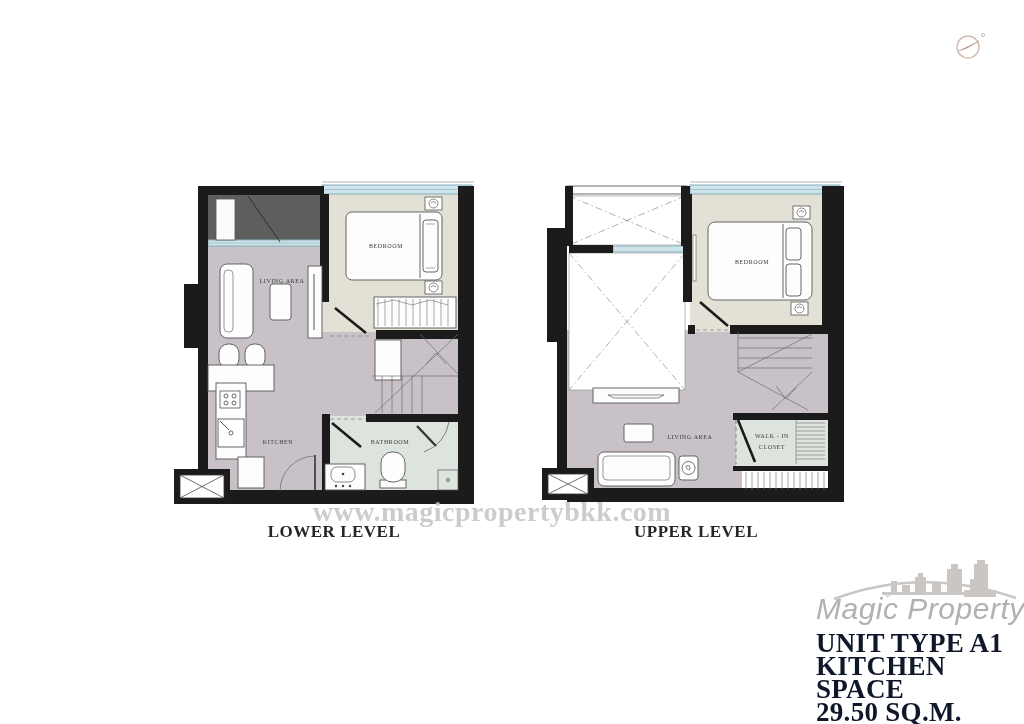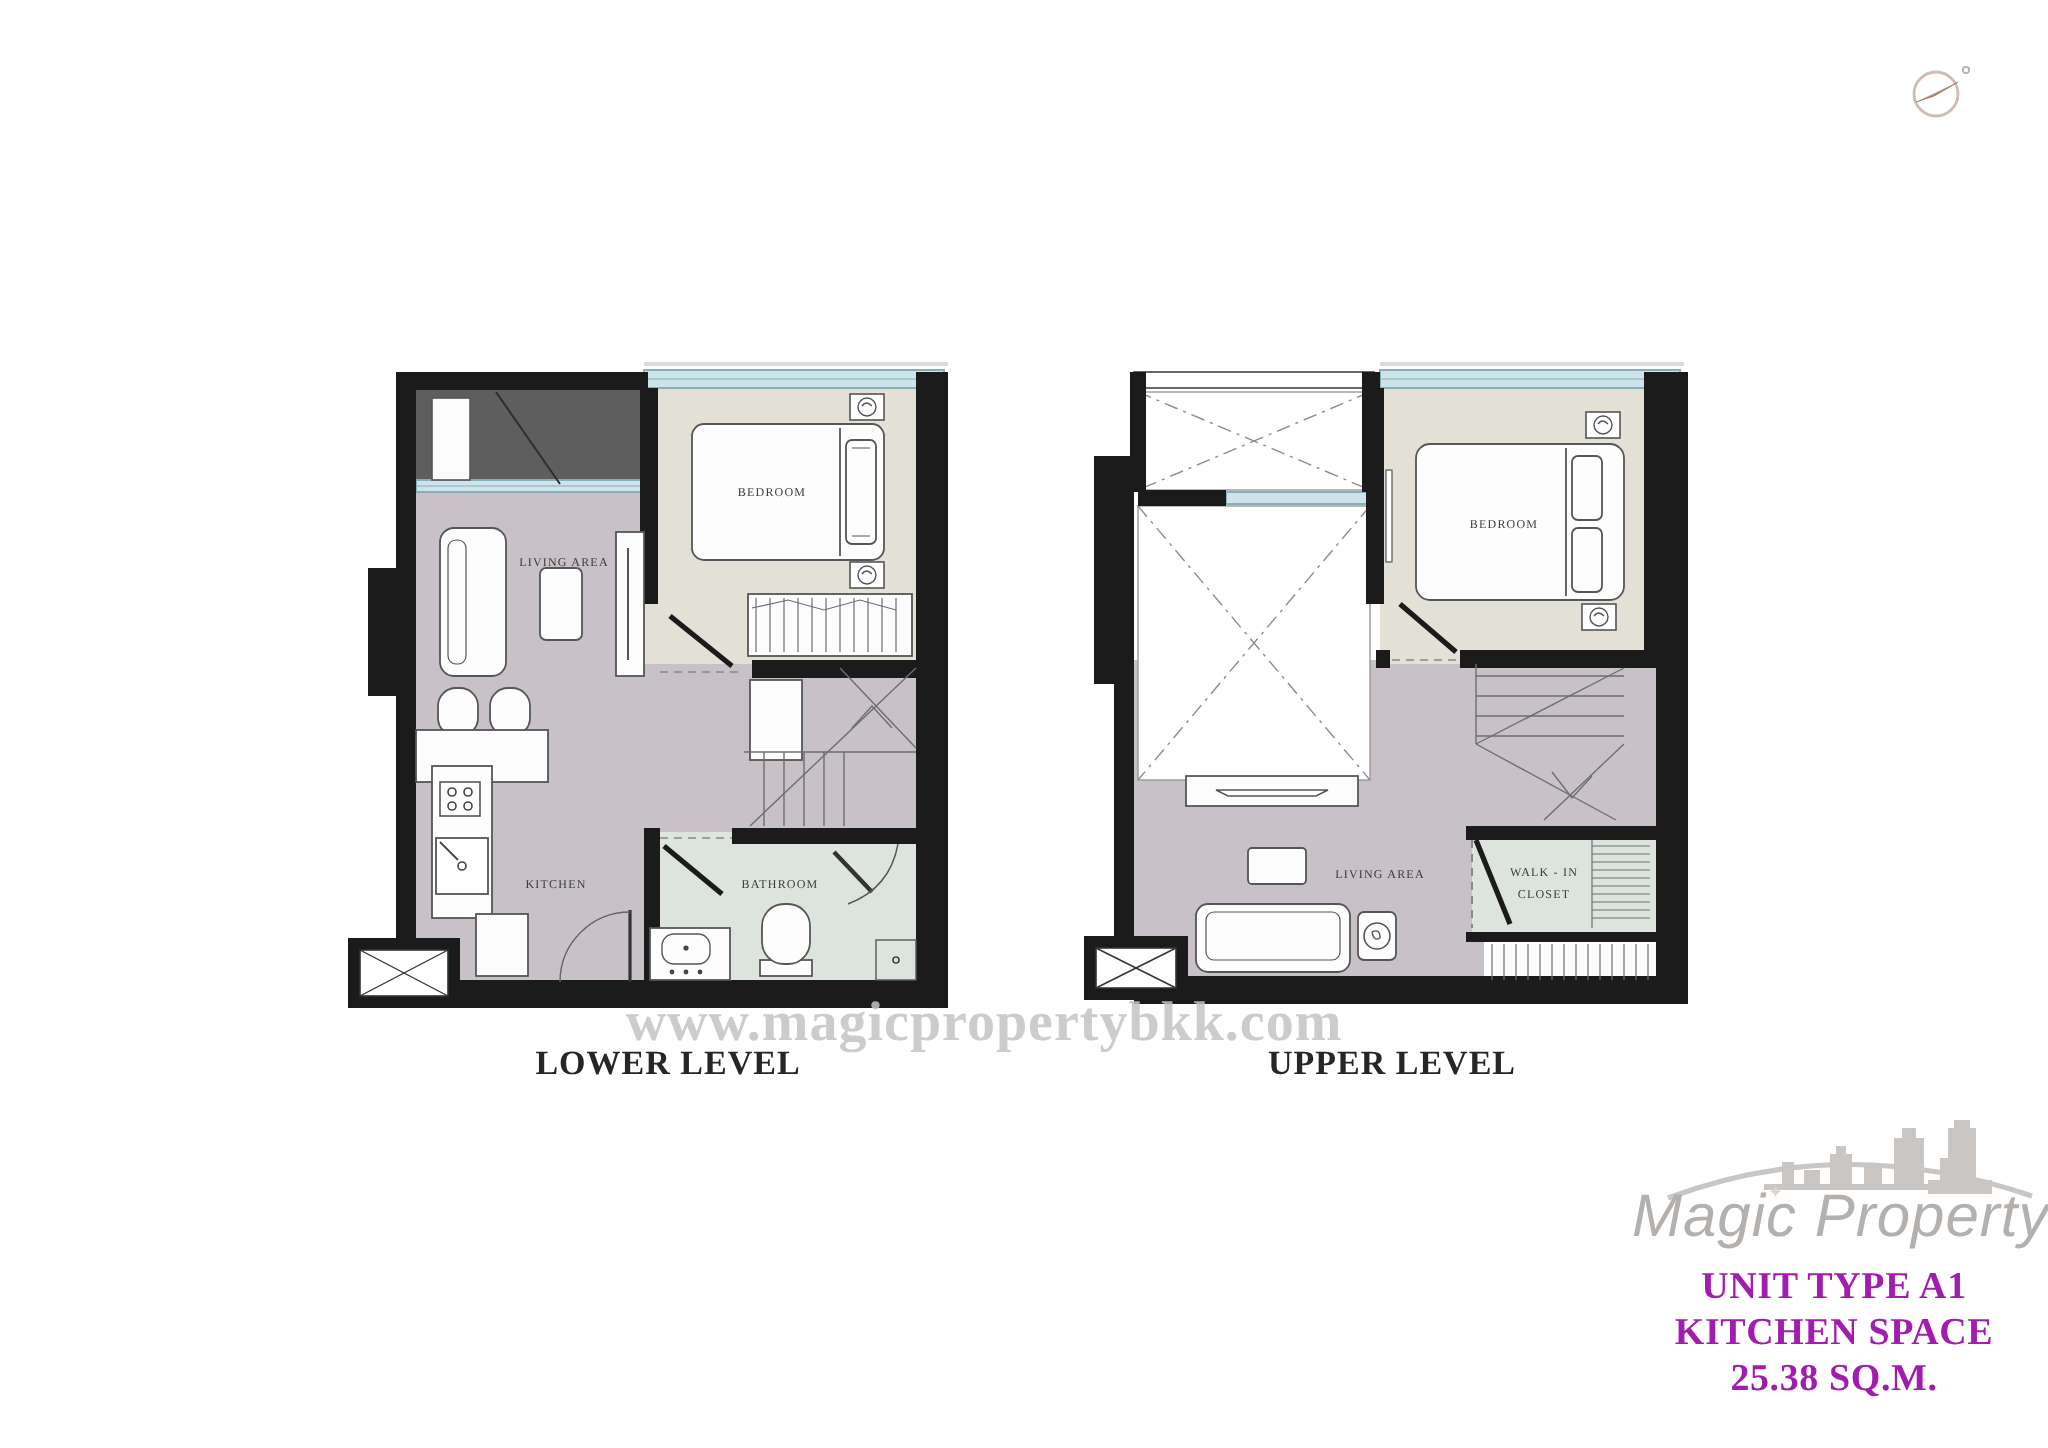--- a/index.html
+++ b/index.html
@@ -16,22 +16,22 @@
   }
   .watermark{
     width:460px;text-align:center;font-weight:bold;font-size:28px;
     letter-spacing:.5px;color:#c4c4c4;opacity:.85;z-index:5;
   }
   .brand-name{
     width:202px;text-align:right;font-family:"Liberation Sans",sans-serif;
     font-size:30px;color:#b3b0ad;letter-spacing:.5px;white-space:nowrap;font-style:italic;
   }
   .unit-block{
-    width:202px;text-align:center;font-weight:bold;font-size:19px;
-    line-height:23px;color:#a21caf;letter-spacing:.3px;
+    width:202px;text-align:left;font-weight:bold;font-size:27px;
+    line-height:23px;color:#0f172a;letter-spacing:.3px;
   }
   .sparkle{font-size:9px;color:#d9d6d3;z-index:6;}
 </style>
 </head>
 <body>
 
 <div class="page">
 
   <svg class="abs" style="left:940px;top:22px;" width="60" height="48">
     <circle cx="28" cy="25" r="11" fill="none" stroke="#c3ab9d" stroke-width="1.4" opacity=".8"></circle>
@@ -292,16 +292,16 @@
     <path d="M8 49 Q96 16 190 48" fill="none" stroke="#c9c6c3" stroke-width="2.6"></path>
     <path fill="#c9c6c3" d="M56 42 h9 v-11 h6 v11 h5 v-7 h8 v7 h5 v-15 h3 v-4 h5 v4 h3 v15 h6 v-9 h9 v9 h6 v-23 h4 v-5 h7 v5 h4 v23 h8 v-13 h11 v13 h5 v3 h-104 z"></path>
     <path fill="#c9c6c3" d="M138 40 h10 v-26 h3 v-4 h8 v4 h3 v26 h8 v7 h-32 z"></path>
   </svg>
   <div class="abs brand-name" style="left:816px;top:592px;">Magic Property</div>
   <span class="abs sparkle" style="left:884px;top:591px;">✦</span>
 
   <div class="abs unit-block" style="left:816px;top:632px;">
     <div>UNIT TYPE A1</div>
     <div>KITCHEN SPACE</div>
-    <div>25.38 SQ.M.</div>
+    <div>29.50 SQ.M.</div>
   </div>
 
 </div>
 
 </body></html>

